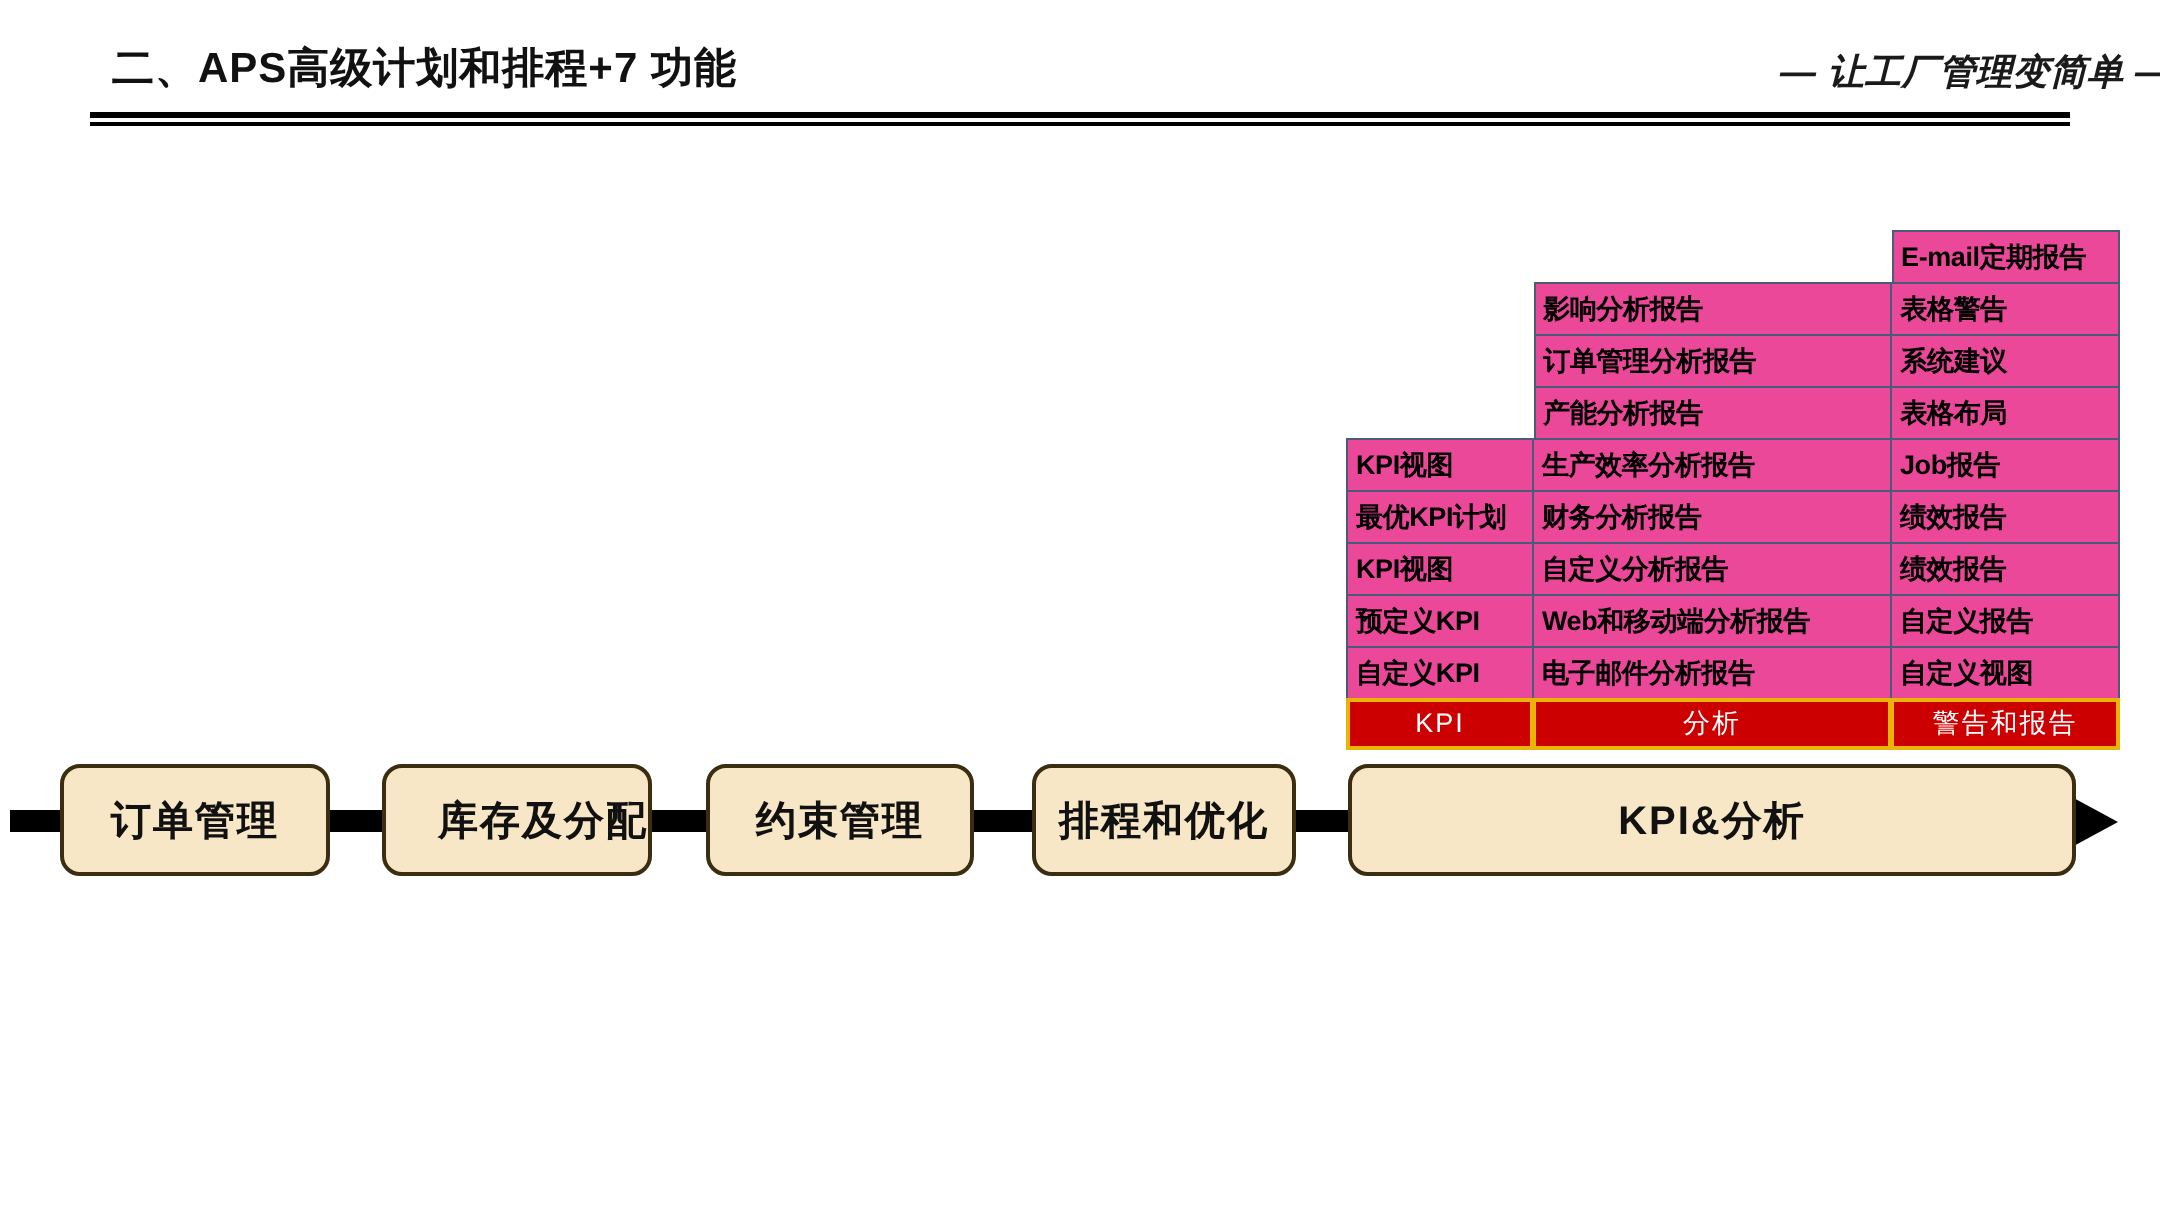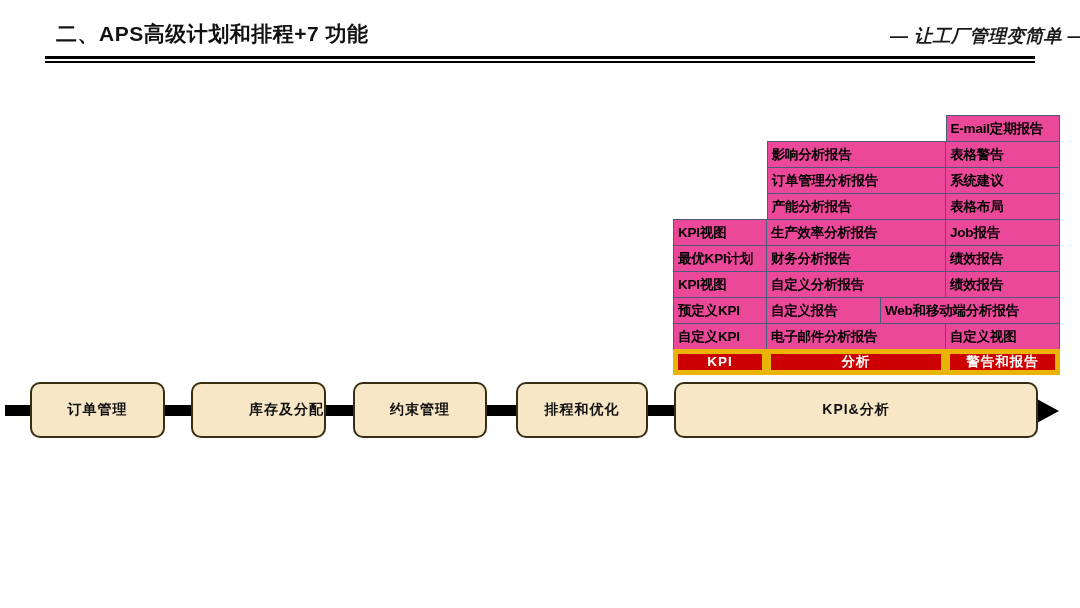--- a/index.html
+++ b/index.html
@@ -103,24 +103,24 @@
     margin-left: 0;
   }
   .c1 { width: 98px; }
   .c2 { width: 188px; }
   .c3 { width: 120px; }
   .bg-white  { background: #ec4899; }
   .bg-yellow { background: #ec4899; }
   .tcell.footer {
     background: #cc0000;
     color: #ffffff;
-    border: 5px solid #eab308;
+    border: 2px solid #eab308;
     justify-content: center;
     padding-left: 0;
-    font-weight: bold;
+    font-weight: normal;
     letter-spacing: 1px;
   }
   .trow.footer-row { height: 25px; }
 
   
   #flow {
     position: absolute;
     left: 0;
     top: 380px;
     width: 1080px;
@@ -148,21 +148,21 @@
     position: absolute;
     top: 2px;
     height: 56px;
     box-sizing: border-box;
     background: #f7e7c6;
     border: 2px solid #3a2d10;
     border-radius: 10px;
     display: flex;
     align-items: center;
     justify-content: center;
-    font-size: 14px;
+    font-size: 20px;
     font-weight: bold;
     color: #111111;
     letter-spacing: 1px;
   }
 
   
   #page-bottom-rule {
     position: absolute;
     left: 0;
     bottom: 0;
@@ -214,22 +214,22 @@
       <div class="tcell c2 bg-yellow">财务分析报告</div>
       <div class="tcell c3 bg-yellow">绩效报告</div>
     </div>
     <div class="trow">
       <div class="tcell c1 bg-white">KPI视图</div>
       <div class="tcell c2 bg-white">自定义分析报告</div>
       <div class="tcell c3 bg-yellow">绩效报告</div>
     </div>
     <div class="trow">
       <div class="tcell c1 bg-white">预定义KPI</div>
+      <div class="tcell c2 bg-white">Web和移动端分析报告</div>
       <div class="tcell c3 bg-white">自定义报告</div>
-      <div class="tcell c2 bg-white">Web和移动端分析报告</div>
     </div>
     <div class="trow">
       <div class="tcell c1 bg-white">自定义KPI</div>
       <div class="tcell c2 bg-white">电子邮件分析报告</div>
       <div class="tcell c3 bg-white">自定义视图</div>
     </div>
     <div class="trow footer-row">
       <div class="tcell footer c1">KPI</div>
       <div class="tcell footer c2">分析</div>
       <div class="tcell footer c3">警告和报告</div>

